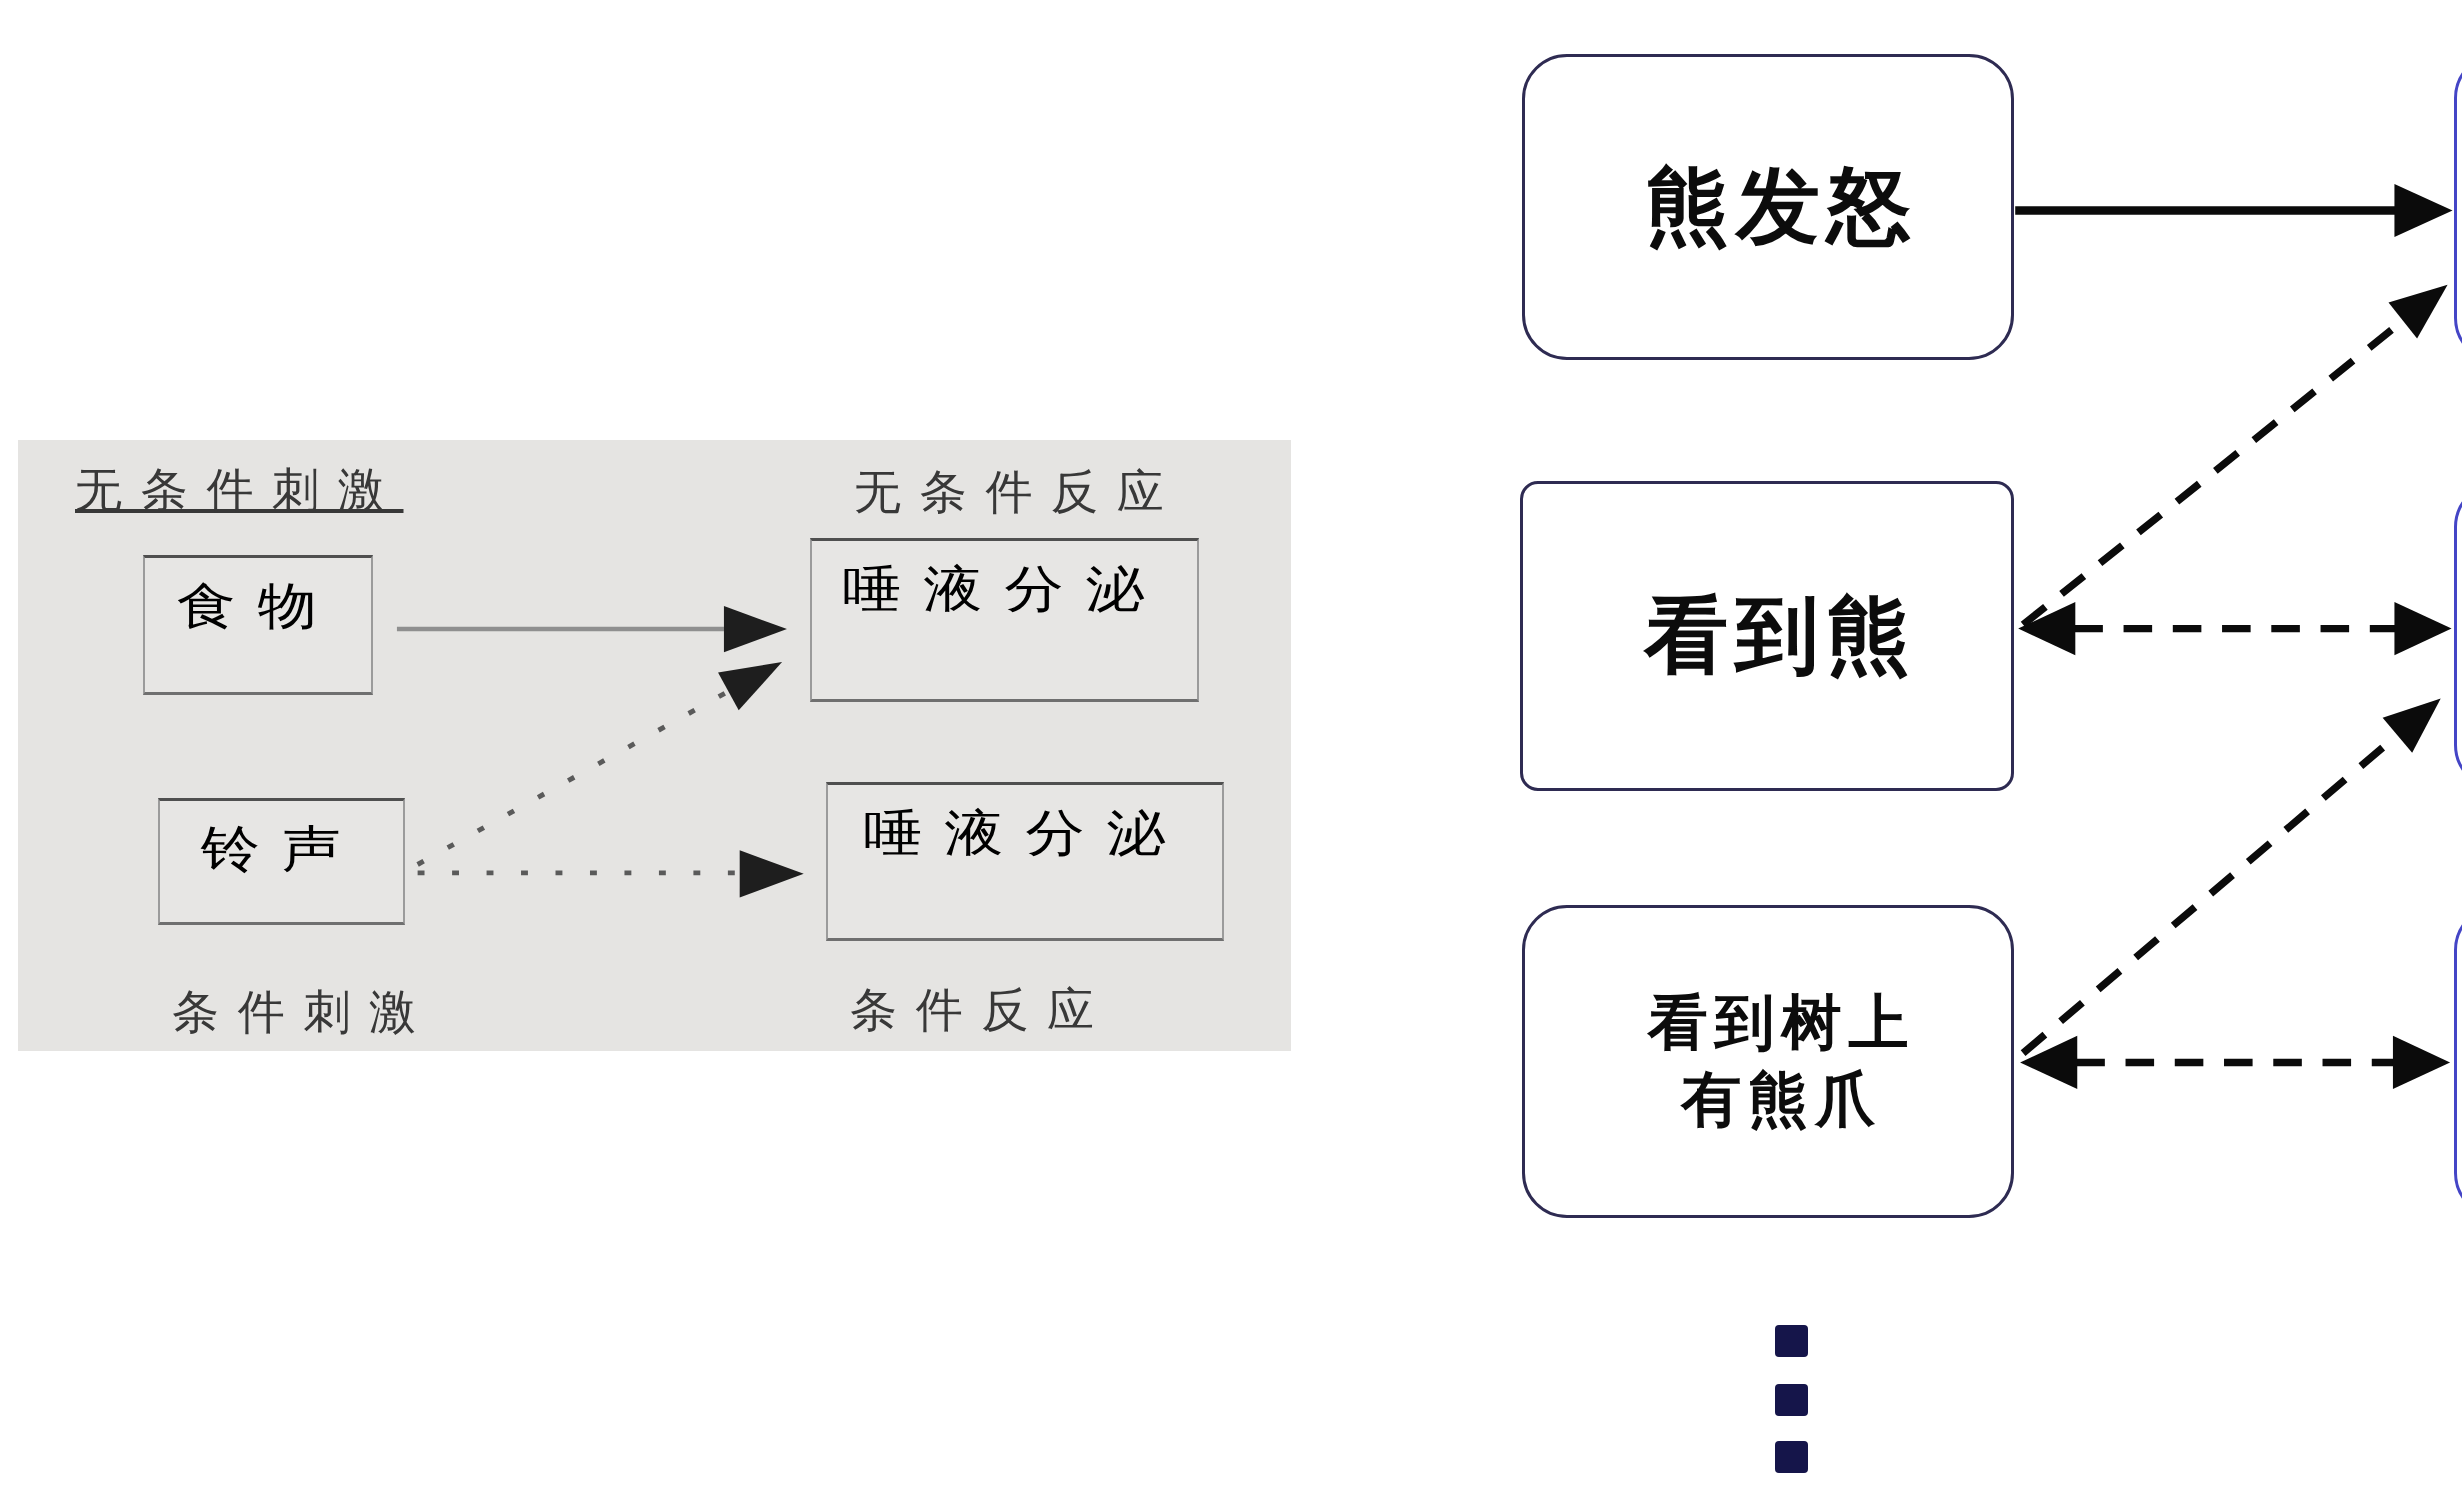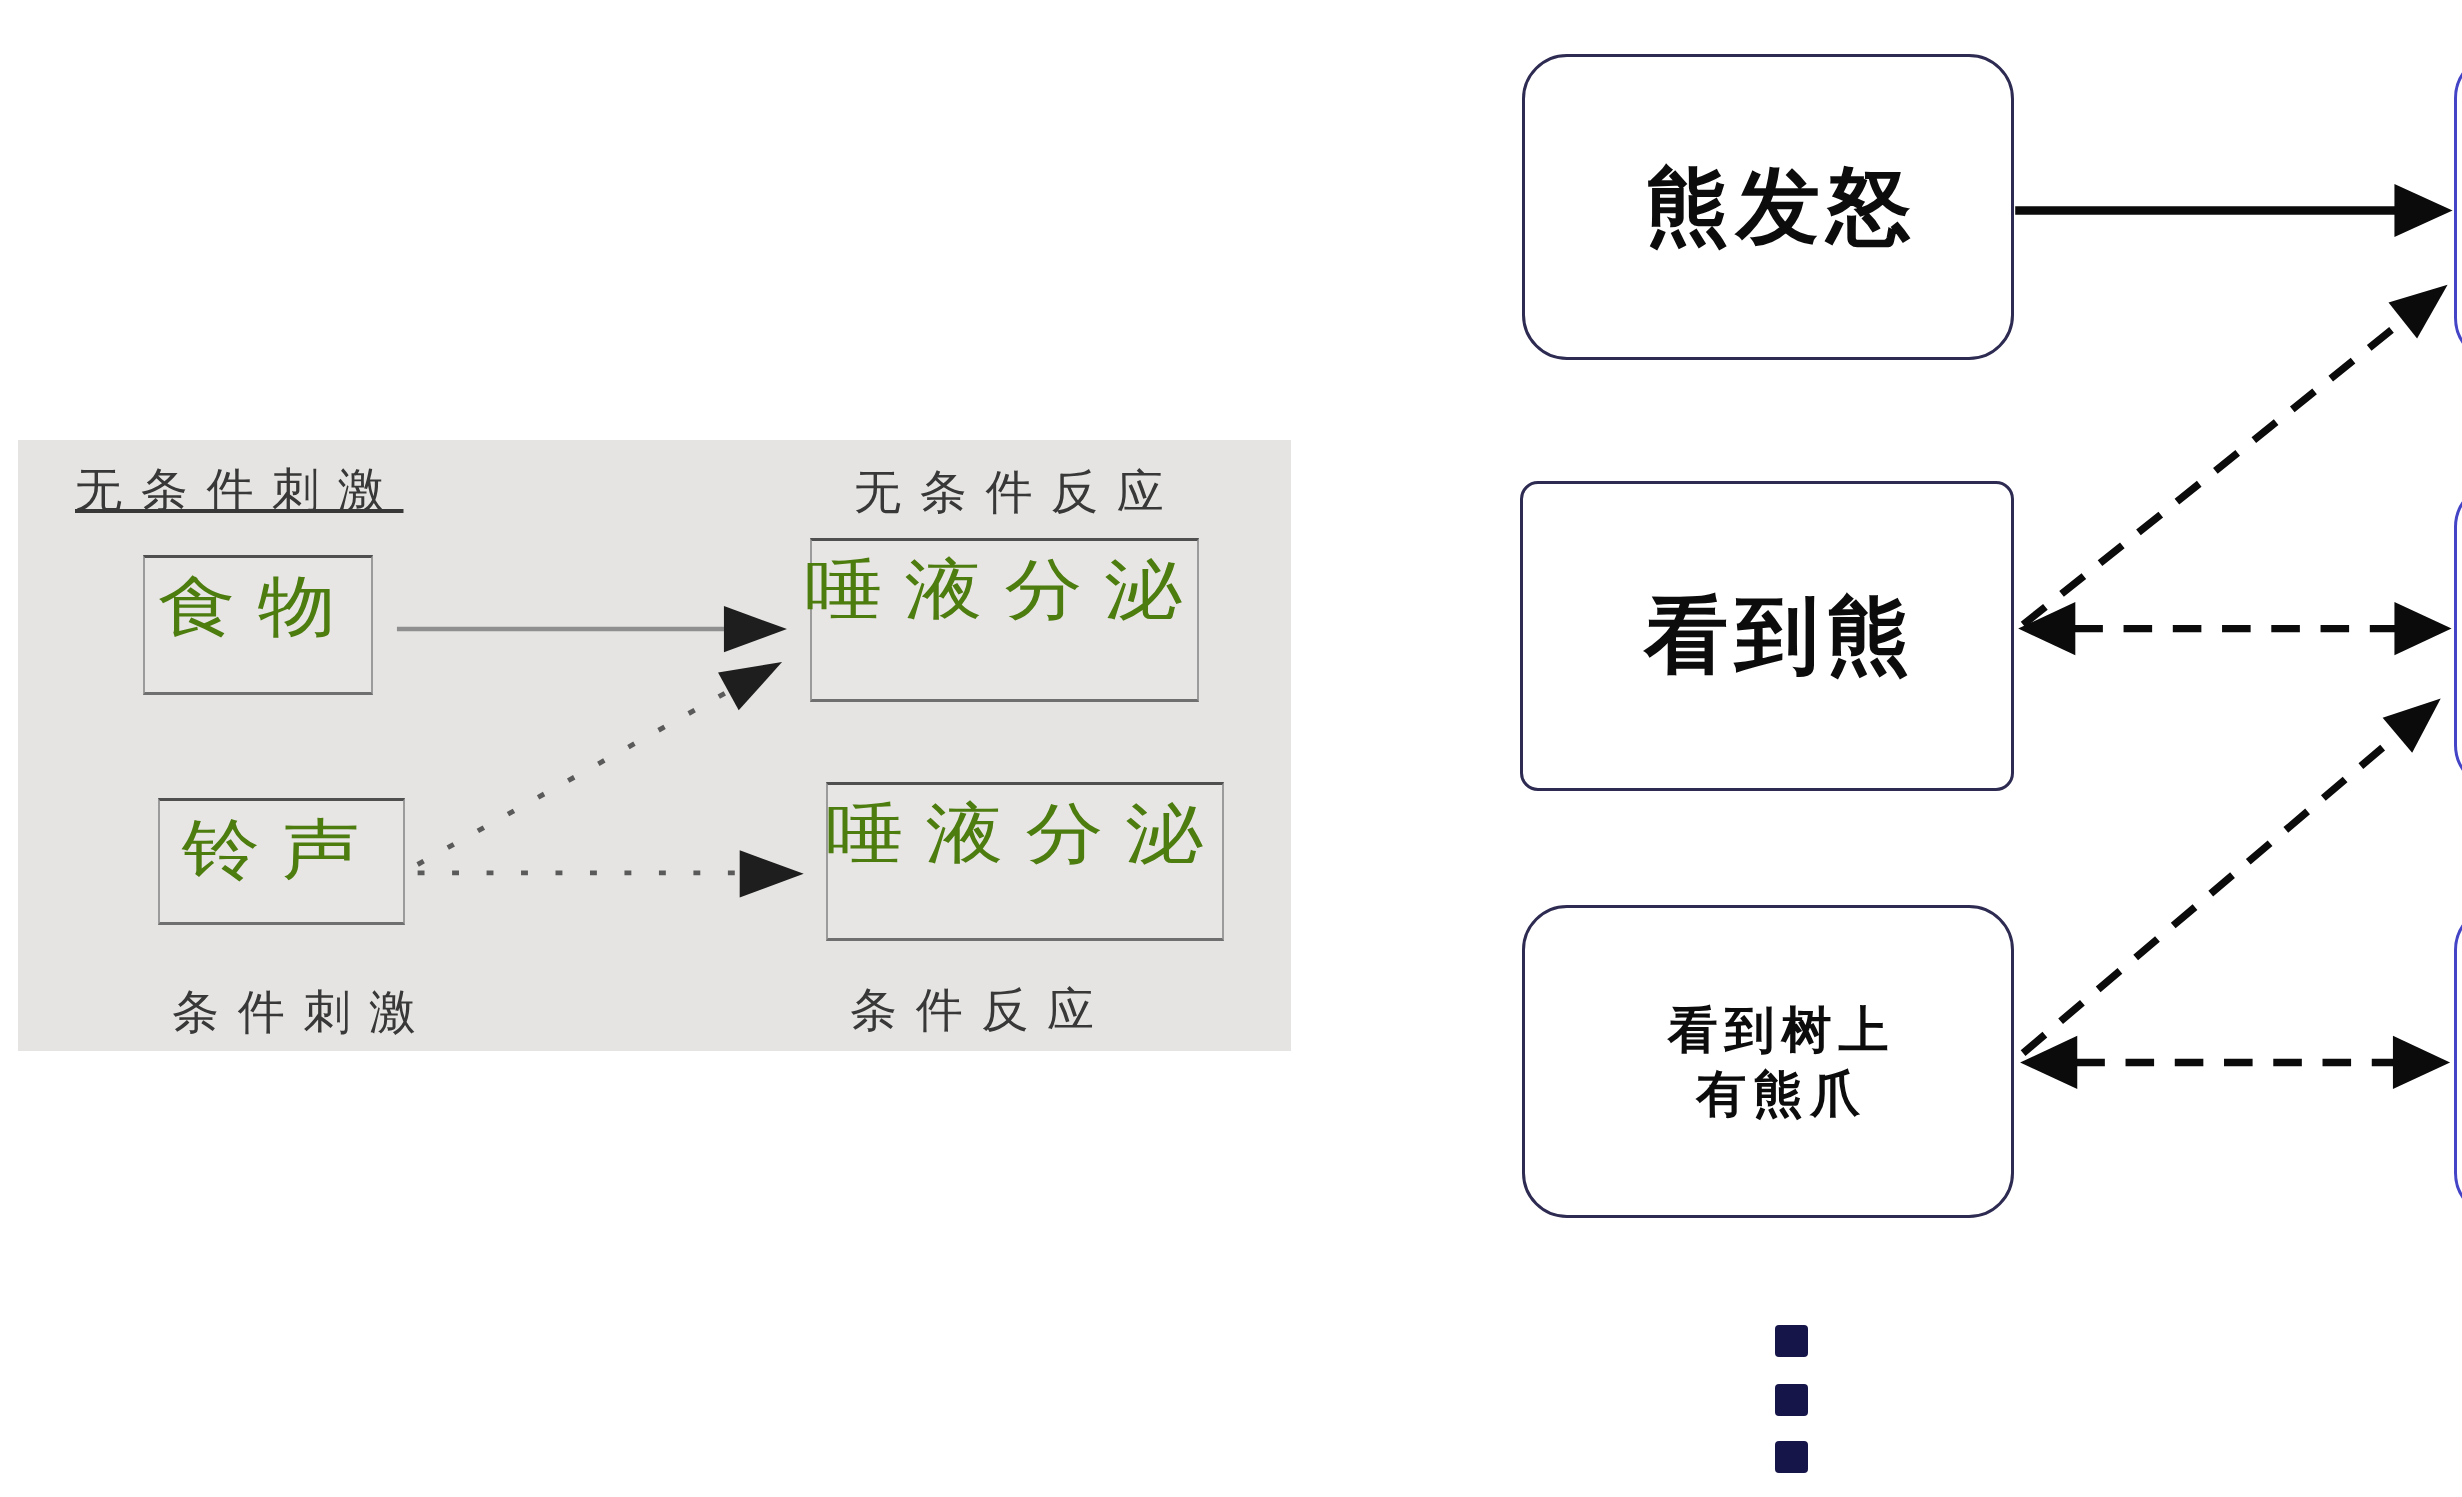--- a/index.html
+++ b/index.html
@@ -25,39 +25,39 @@
   .pav-label.cs{left:172px;top:981px;}
   .pav-label.cr{left:850px;top:979px;}
   .pav-box{
     position:absolute;
     background:#e7e6e4;
     border:2px solid #9b9b9b;
     border-top:3.9px solid #4f4f4f;
     border-bottom:3px solid #6f6f6f;
     box-sizing:border-box;
     display:flex;justify-content:center;align-items:flex-start;
-    font-size:66px;letter-spacing:18.7px;color:#4d7c0f;
-    padding-top:4px;white-space:nowrap;
+    font-size:50px;letter-spacing:18.7px;color:#000000;
+    padding-top:15px;white-space:nowrap;
   }
   .pav-box .t{transform:scaleX(1.18);transform-origin:center;}
   .pav-box.food{left:143px;top:555px;width:230px;height:140px;}
   .pav-box.bell{left:158px;top:798px;width:247px;height:127px;}
   .pav-box.sal1{left:810px;top:538px;width:389px;height:164px;}
   .pav-box.sal2{left:826px;top:782px;width:398px;height:159px;}
   
   .state-box,.value-box{
     position:absolute;background:#ffffff;box-sizing:border-box;
     display:flex;justify-content:center;align-items:center;text-align:center;
     border-radius:45px;color:#0c0c0c;
   }
   .state-box{border:3.9px solid #2e2b52;font-size:84px;font-weight:bold;letter-spacing:6.9px;padding-left:27px;}
   .value-box{border:3.4px solid #4445c6;}
   .state-box.bear-rage{left:1522px;top:54px;width:492px;height:306px;}
   .state-box.see-bear{left:1520px;top:481px;width:494px;height:310px;border-radius:18px;}
-  .state-box.see-claw{left:1522px;top:905px;width:492px;height:313px;font-size:50px;line-height:1.28;white-space:pre-line;}
+  .state-box.see-claw{left:1522px;top:905px;width:492px;height:313px;font-size:60px;line-height:1.28;white-space:pre-line;}
   .value-box.reward{left:2454px;top:53px;width:509px;height:310px;font-size:85px;font-weight:bold;letter-spacing:4.9px;}
   .value-box.vsp,.value-box.vs{font-family:"DejaVu Serif", serif;font-style:italic;font-size:98px;}
   .value-box.vsp{left:2454px;top:482px;width:509px;height:308px;}
   .value-box.vs{left:2454px;top:905px;width:509px;height:313px;}
   
   .dot{position:absolute;border-radius:3.9px;}
   .dot.navy{background:#15154a;width:32.5px;height:31.5px;left:1775px;}
   .dot.r1{top:1325px;} .dot.r2{top:1384px;} .dot.r3{top:1441px;}
   
   .overlay{position:absolute;left:0;top:0;pointer-events:none;}

